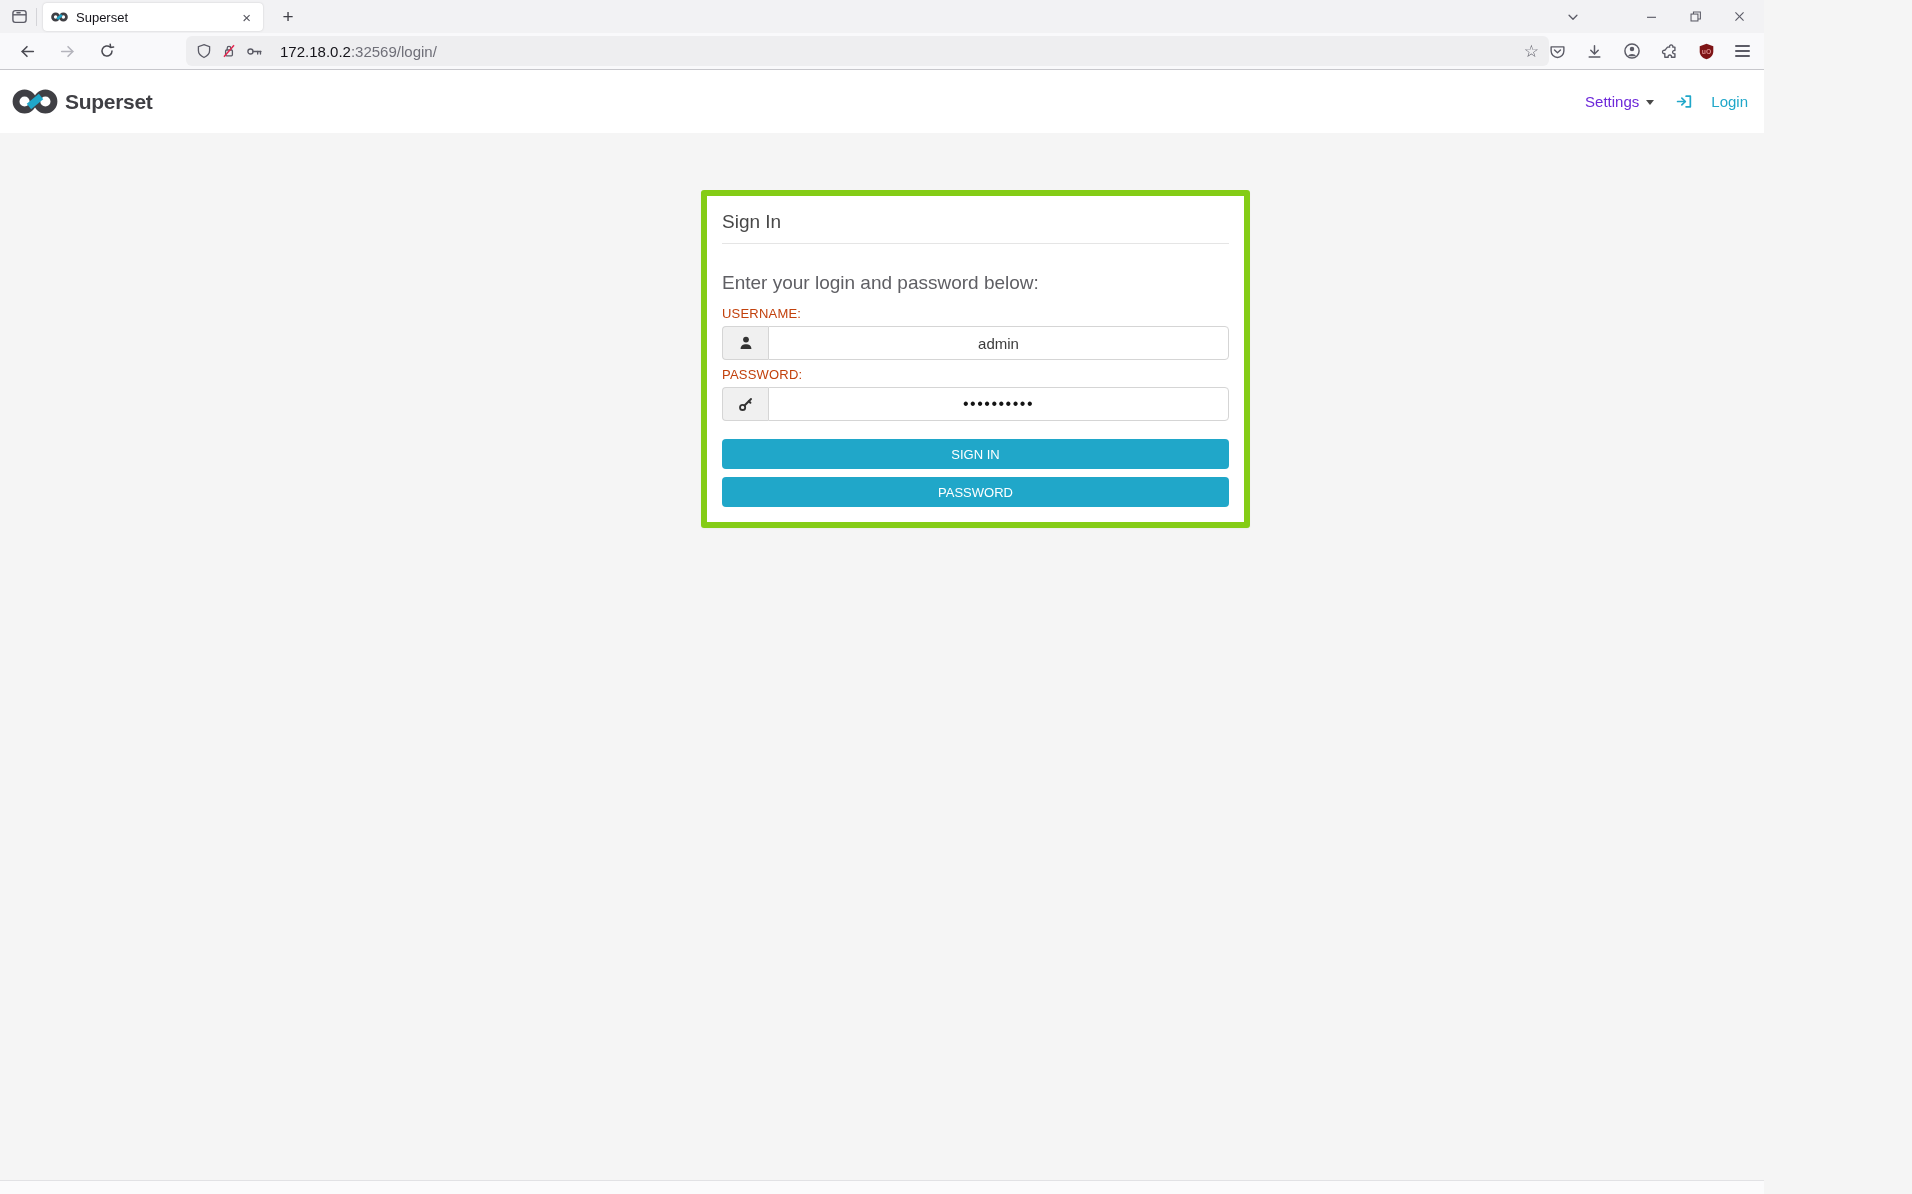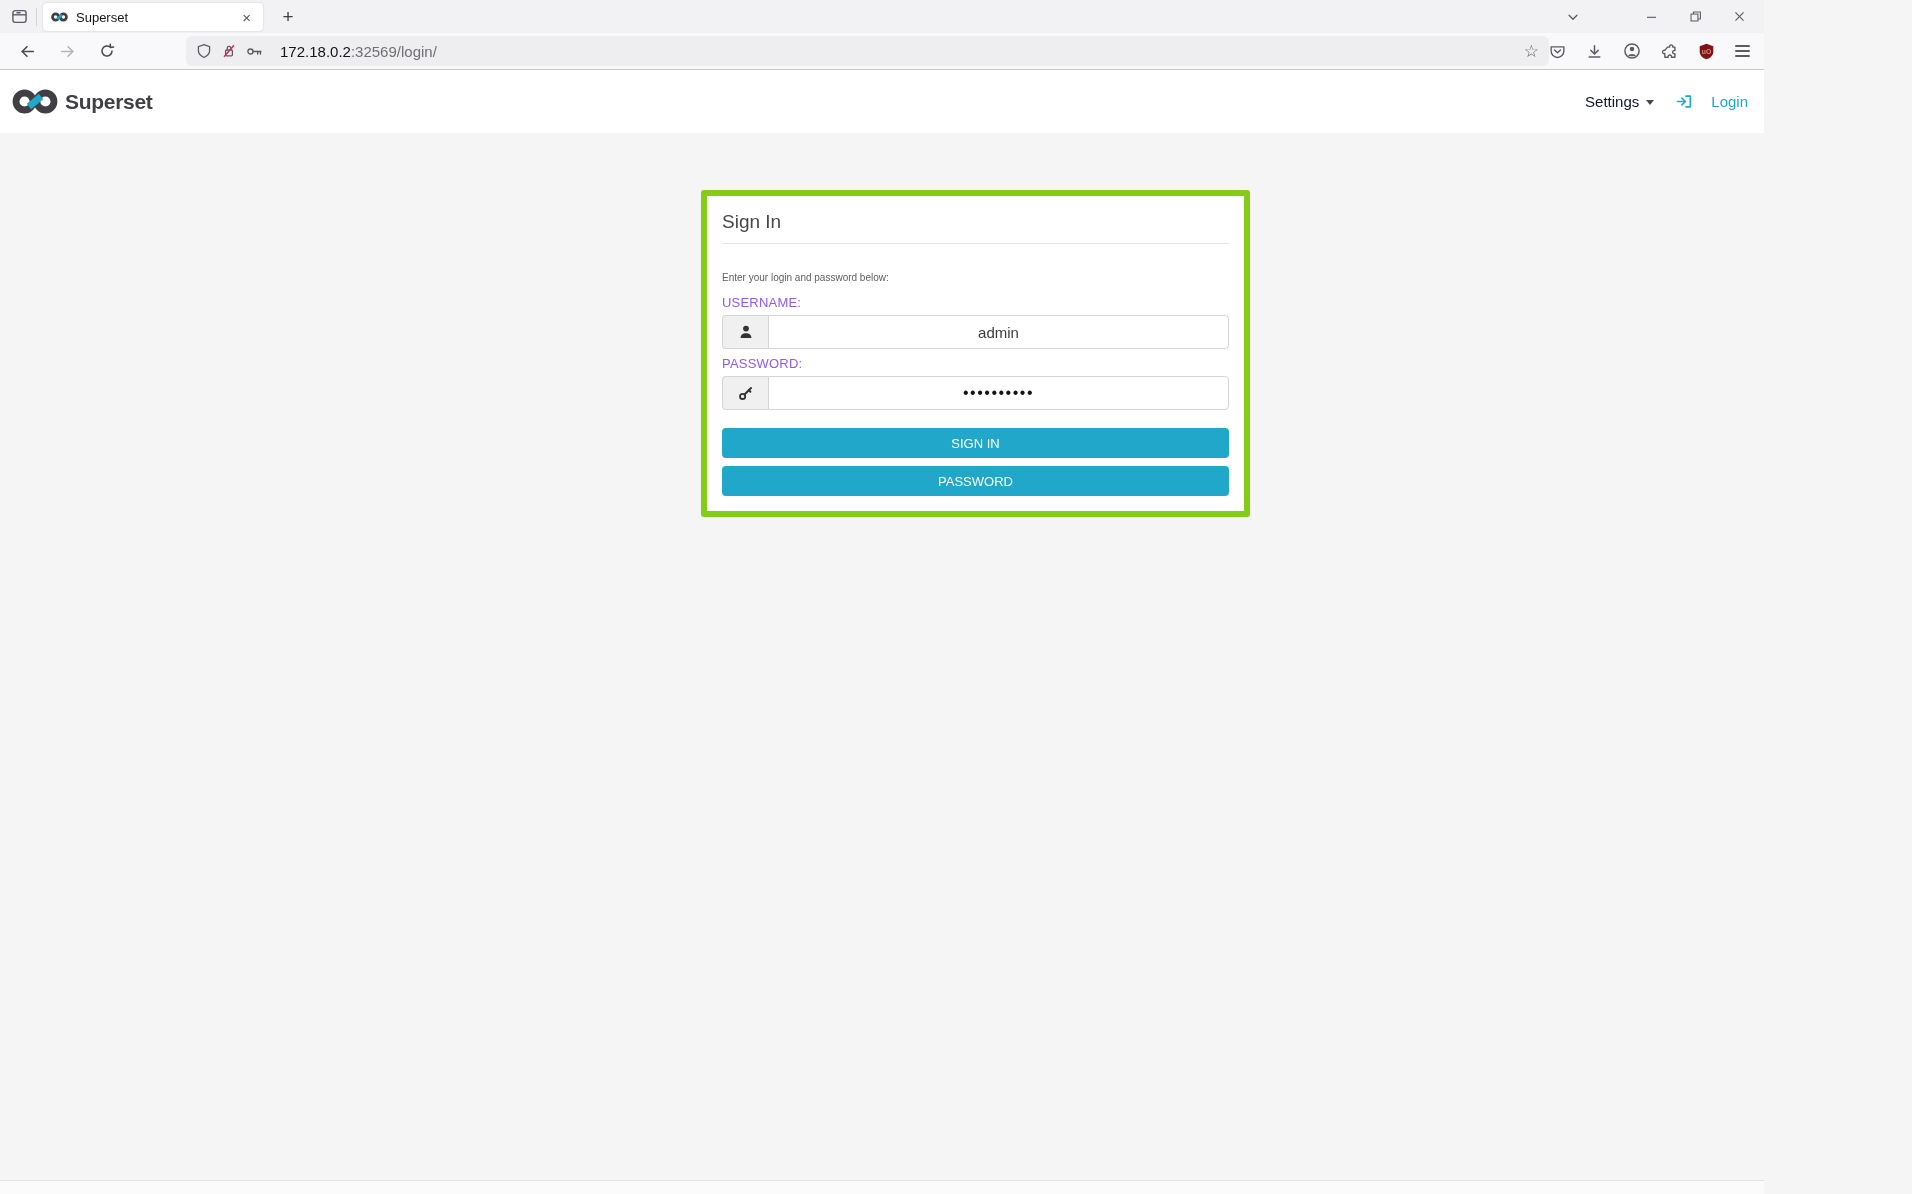--- a/index.html
+++ b/index.html
@@ -33,33 +33,33 @@
   .star { font-size:17px; color:#5b5b66; margin-left:auto; cursor:pointer; line-height:1; }
   .tb-icons { display:flex; align-items:center; gap:20px; margin-left:auto; padding-right:4px; color:#5b5b66; }
   .hamburger { display:flex; flex-direction:column; gap:3px; }
   .hamburger span { display:block; width:15px; height:2px; background:#5b5b66; border-radius:1px; }
 
   
   .site-navbar { height:63px; background:#ffffff; display:flex; align-items:center; padding:0 16px 0 12px; flex:none; }
   .brand { display:flex; align-items:center; gap:7px; }
   .brand-text { font-size:21px; font-weight:700; color:#3f3f44; letter-spacing:-0.3px; }
   .nav-right { margin-left:auto; display:flex; align-items:center; gap:22px; }
-  .settings { display:flex; align-items:center; gap:7px; font-size:15px; color:#0f172a; cursor:pointer; }
+  .settings { display:flex; align-items:center; gap:7px; font-size:15px; color:#6d28d9; cursor:pointer; }
   .caret { width:0; height:0; border-left:4px solid transparent; border-right:4px solid transparent;
            border-top:5px solid #484848; margin-top:2px; }
   .login-link { display:flex; align-items:center; gap:18px; font-size:15px; color:var(--primary,#20A7C9); cursor:pointer; }
 
   
   .page-body { flex:1; background:#f5f5f5; position:relative; }
   .card { position:absolute; left:701px; top:57px; width:549px; background:#ffffff; border:6px solid #84cc16;
           border-radius:3px; box-shadow:0 1px 2px rgba(0,0,0,.04); padding:15px; }
   .card-title { font-size:19px; color:#484848; margin-bottom:10px; }
   .card hr { border:none; border-top:1px solid #e5e5e5; margin-bottom:28px; }
-  .instruction { font-size:10px; color:#5f5f64; margin-bottom:12px; }
-  .field-label { font-size:13px; color:#8b5cf6; margin-bottom:5px; letter-spacing:.2px; }
+  .instruction { font-size:19px; color:#5f5f64; margin-bottom:12px; }
+  .field-label { font-size:13px; color:#c2410c; margin-bottom:5px; letter-spacing:.2px; }
   .input-group { display:flex; height:34px; margin-bottom:7px; }
   .input-group.last { margin-bottom:18px; }
   .addon { width:46px; flex:none; background:#f0f0f0; border:1px solid #d5d5d5; border-right:none;
            border-radius:4px 0 0 4px; display:flex; align-items:center; justify-content:center; color:#3a3a3a; }
   .input-group input { flex:1; border:1px solid #d5d5d5; border-radius:0 4px 4px 0; padding:0 12px;
                        font-size:15px; color:#3c3c3c; background:#fff; outline:none;
                        font-family:"Liberation Sans", sans-serif;text-align:center; }
   .input-group input.pw { font-size:16px; letter-spacing:1.5px; color:#141414; }
   .btn { display:block; width:100%; height:30px; background:var(--primary,#20A7C9); color:#ffffff; border:none;
          border-radius:4px; font-size:13px; cursor:pointer; font-family:"Liberation Sans", sans-serif; }

